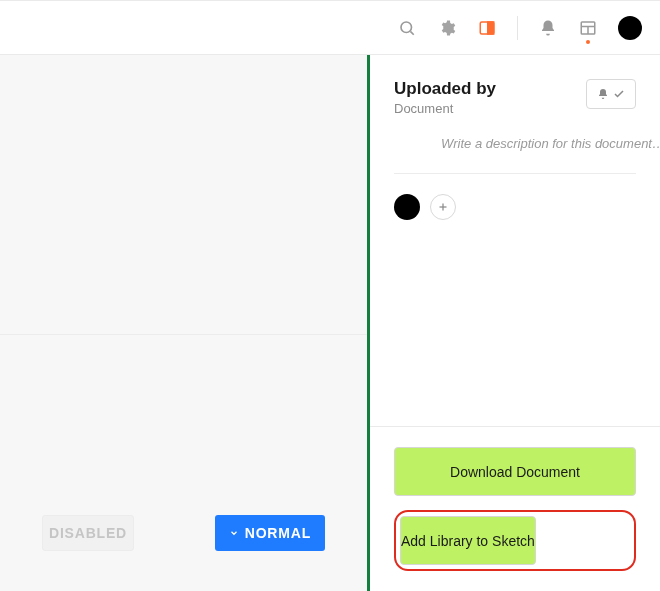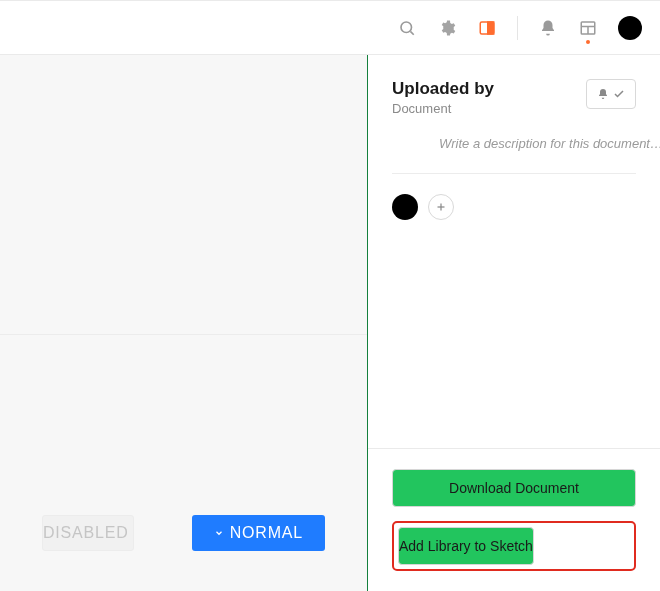--- a/index.html
+++ b/index.html
@@ -73,42 +73,42 @@
     display: flex;
     justify-content: space-between;
     padding: 0 42px;
   }
   .artboard-btn {
     height: 36px;
     min-width: 92px;
     border-radius: 3px;
     display: inline-flex;
     align-items: center;
-    justify-content: flex-start;
-    font-size: 16px;
+    justify-content: center;
+    font-size: 14px;
     letter-spacing: 0.8px;
-    font-weight: 400;
+    font-weight: 700;
     gap: 6px;
   }
   .artboard-btn.disabled {
     background: #f1f1f1;
     color: #c5c5c5;
     border: 1px solid #ececec;
   }
   .artboard-btn.primary {
     background: #1f7cff;
     color: #fff;
-    padding: 0 22px;
+    padding: 0 14px;
   }
   .artboard-btn.primary svg { width: 10px; height: 10px; }
 
   
   .sidebar {
     flex: 0 0 293px;
-    border-left: 1px solid #15803d;
+    border-left: 3px solid #15803d;
     display: flex;
     flex-direction: column;
     background: #fff;
   }
   .sidebar-content {
     flex: 1 1 auto;
     padding: 24px 24px 0 24px;
     overflow: hidden;
   }
   .uploaded-header {
@@ -183,33 +183,33 @@
   
   .sidebar-footer {
     flex: 0 0 auto;
     border-top: 1px solid #eaeaea;
     padding: 20px 24px;
     display: flex;
     flex-direction: column;
     gap: 14px;
   }
   .footer-btn {
-    height: 38px;
+    height: 49px;
     border-radius: 4px;
     border: 1px solid #d6d6d6;
-    background: #22c55e;
+    background: #bef264;
     font-size: 14px;
     color: #1a1a1a;
     display: flex;
     align-items: center;
     justify-content: center;
   }
   .highlight-wrap {
     border: 2px solid #e02b1f;
-    border-radius: 5px;
+    border-radius: 14px;
     padding: 4px;
   }
   .highlight-wrap .footer-btn { border: 1px solid #d6d6d6; }
 </style>
 </head>
 <body>
 
 <div class="app">
 
   <div class="topbar">

